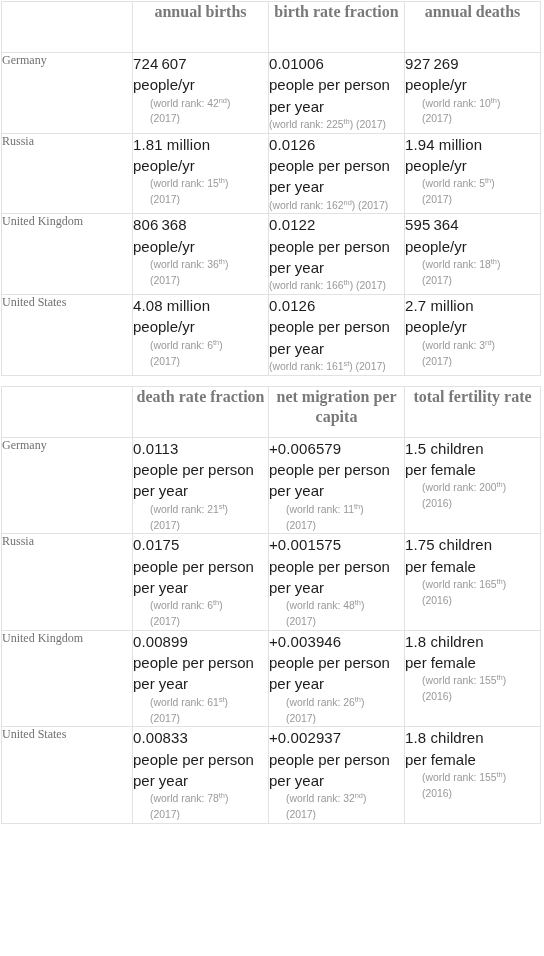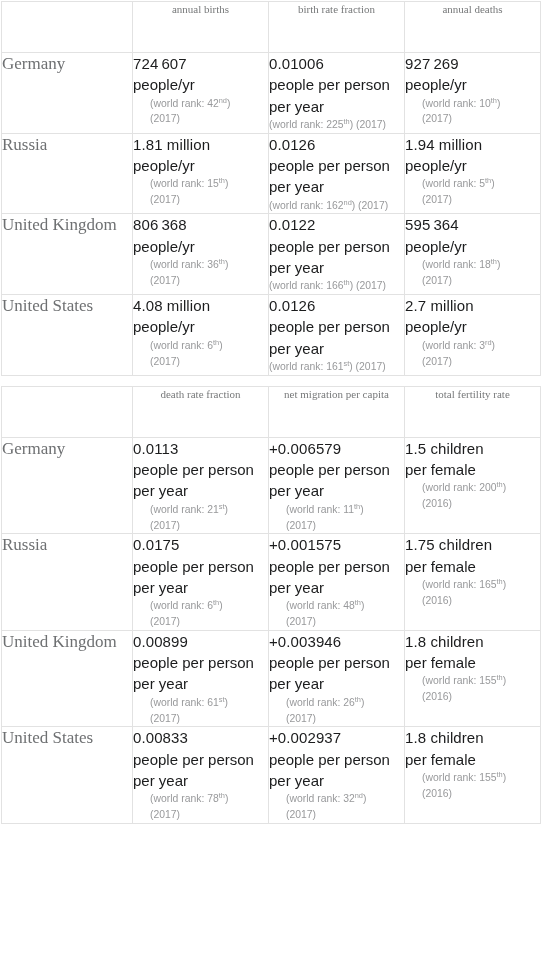--- a/index.html
+++ b/index.html
@@ -33,35 +33,35 @@
 
   
   col.c-label { width: 131px; }
   col.c-a     { width: 136px; }
   col.c-b     { width: 136px; }
   col.c-c     { width: 136px; }
 
   
   th.hdr {
     font-family: "Liberation Serif", serif;
-    font-weight: normal;
-    font-size: 11px;
+    font-weight: bold;
+    font-size: 16px;
     color: #77797a;
     text-align: center;
     vertical-align: middle;
     line-height: 1.28;
     padding: 7px 6px 8px 6px;
     height: 51px;
   }
   th.hdr-blank { padding: 0; }
 
   
   td.rowlabel {
     font-family: "Liberation Serif", serif;
-    font-size: 17px;
+    font-size: 12px;
     color: #6e7072;
     padding: 9px 4px 6px 9px;
     line-height: 1.25;
     white-space: nowrap;
   }
 
   
   td.datacell {
     padding: 8px 6px 8px 9px;
     line-height: 1.0;

